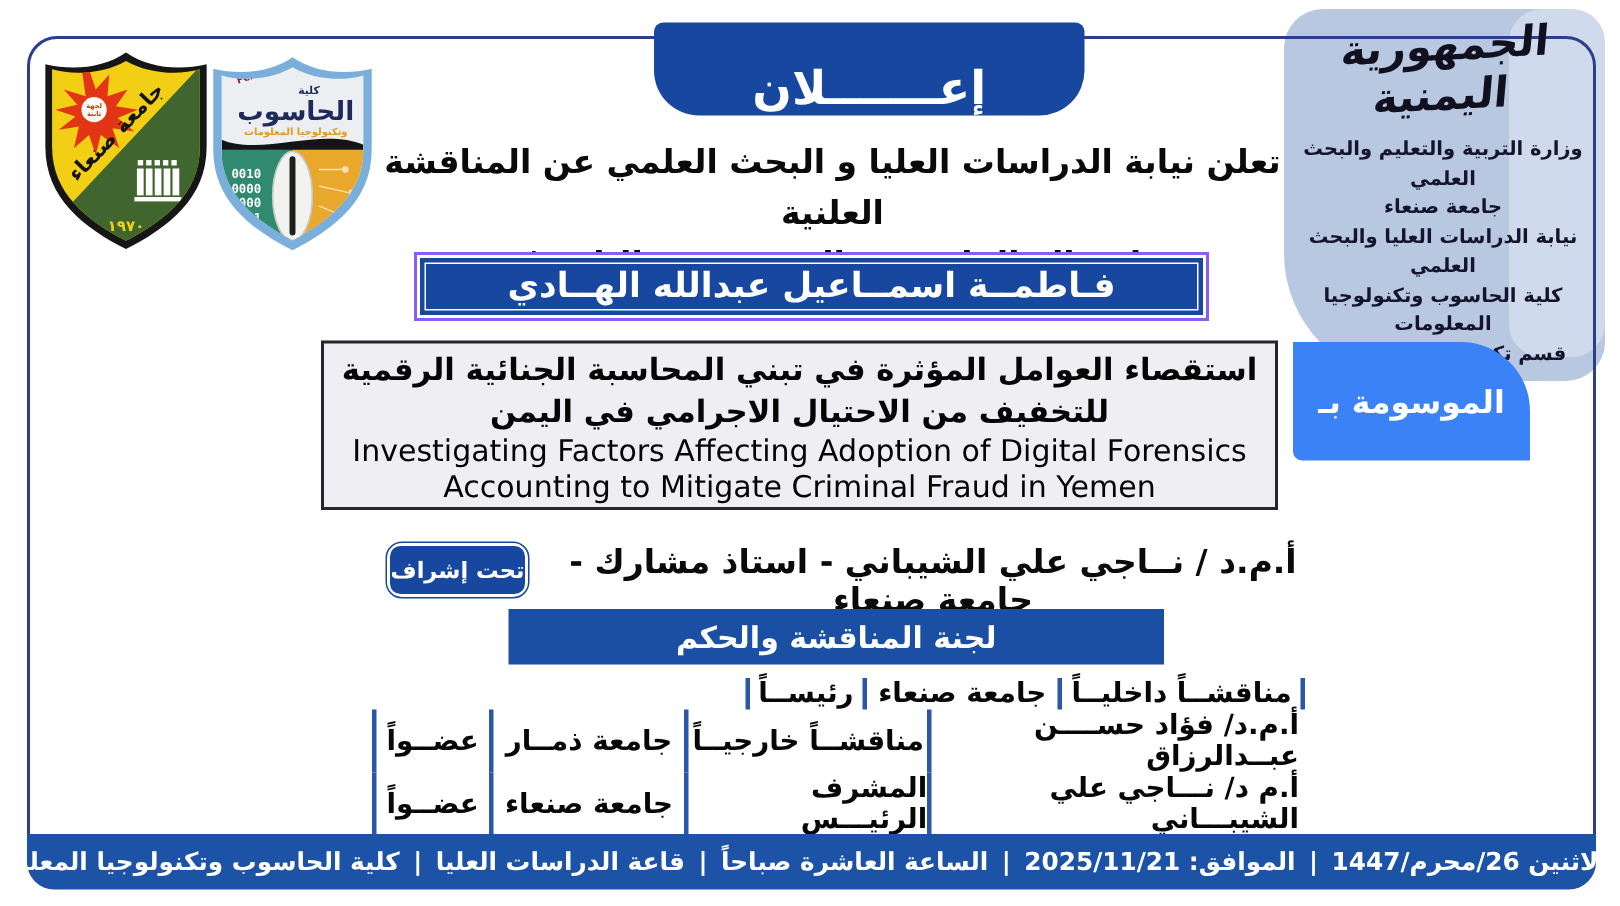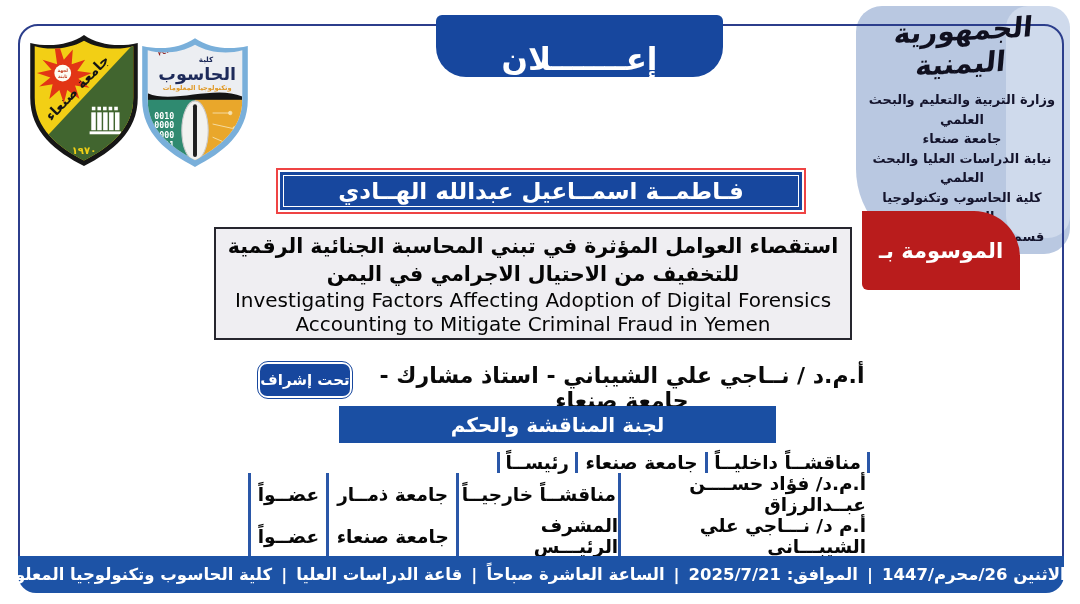--- a/index.html
+++ b/index.html
@@ -32,35 +32,35 @@
   .calligraphy{font-size:28px;font-weight:bold;color:#10101f;transform:rotate(-3deg) skewX(-8deg);
                margin-bottom:10px;letter-spacing:1px;}
   .ministry-line{font-size:13px;font-weight:bold;color:#14142c;line-height:19.5px;}
 
   
   .intro{position:absolute;left:255px;top:92px;width:600px;z-index:2;text-align:center;direction:rtl;
          font-size:22px;font-weight:bold;color:#0a0a0a;line-height:34px;}
 
   
   .namebar-outer{position:absolute;left:276px;top:168px;width:530px;height:46px;z-index:2;
-                 border:2px solid #ef4444;background:#fff;padding:2px;box-sizing:border-box;}
+                 border:2px solid #8b5cf6;background:#fff;padding:2px;box-sizing:border-box;}
   .namebar-mid{width:100%;height:100%;background:#17479e;box-sizing:border-box;padding:3px;}
   .namebar-inner{width:100%;height:100%;border:1.5px solid #fff;box-sizing:border-box;
                  display:flex;align-items:center;justify-content:center;direction:rtl;
                  color:#fff;font-size:23px;font-weight:bold;}
 
   
   .titlebox{position:absolute;left:214px;top:227px;width:638px;height:113px;background:#efeef2;
             border:2px solid #26262e;box-sizing:border-box;z-index:2;text-align:center;
             display:flex;flex-direction:column;justify-content:center;}
   .title-ar{direction:rtl;font-size:20.5px;font-weight:bold;color:#050505;line-height:28px;}
   .title-en{font-size:20px;font-weight:normal;color:#050505;line-height:24px;}
 
   
-  .mawsuma{position:absolute;left:862px;top:211px;width:158px;height:79px;background:#b91c1c;
+  .mawsuma{position:absolute;left:862px;top:228px;width:158px;height:79px;background:#3b82f6;
            border-radius:0 46px 0 6px;z-index:2;display:flex;align-items:center;justify-content:center;
            color:#fff;font-size:21px;font-weight:bold;direction:rtl;}
 
   
   .supv-label-outer{position:absolute;left:257px;top:361px;width:96px;height:38px;z-index:2;
                     border:1.5px solid #17479e;border-radius:11px;background:#fff;padding:2px;
                     box-sizing:border-box;}
   .supv-label-inner{width:100%;height:100%;background:#17479e;border-radius:7px;display:flex;
                     align-items:center;justify-content:center;color:#fff;font-size:15px;
                     font-weight:bold;direction:rtl;}
@@ -171,20 +171,24 @@
 
   <div class="ministry">
     <div class="calligraphy">الجمهورية اليمنية</div>
     <div class="ministry-line">وزارة التربية والتعليم والبحث العلمي</div>
     <div class="ministry-line">جامعة صنعاء</div>
     <div class="ministry-line">نيابة الدراسات العليا  والبحث العلمي</div>
     <div class="ministry-line">كلية الحاسوب وتكنولوجيا المعلومات</div>
     <div class="ministry-line">قسم تكنولوجيا المعلومات</div>
   </div>
 
+  <div class="intro">
+    <div>تعلن نيابة الدراسات العليا و البحث العلمي عن المناقشة العلنية</div>
+    <div>لرسالة الماجستير المقدمة من الباحثة/</div>
+  </div>
 
   <div class="namebar-outer">
     <div class="namebar-mid">
       <div class="namebar-inner">فـاطمــة اسمــاعيل عبدالله الهــادي</div>
     </div>
   </div>
 
   <div class="titlebox">
     <div class="title-ar">استقصاء العوامل المؤثرة في تبني المحاسبة الجنائية الرقمية</div>
     <div class="title-ar">للتخفيف من الاحتيال الاجرامي في اليمن</div>
@@ -217,21 +221,21 @@
       <div class="ccell c-name">أ.م د/ نـــاجي علي الشيبـــاني</div>
       <div class="ccell c-role">المشرف الرئيـــس</div>
       <div class="ccell c-univ">جامعة صنعاء</div>
       <div class="ccell c-pos">عضــواً</div>
     </div>
   </div>
 
   <div class="footer">
     <span>يوم الاثنين  26/محرم/1447</span>
     <span>|</span>
-    <span>الموافق: 2025/7/21</span>
+    <span>الموافق: 2025/11/21</span>
     <span>|</span>
     <span>الساعة العاشرة صباحاً</span>
     <span>|</span>
     <span>قاعة الدراسات العليا</span>
     <span>|</span>
     <span>كلية الحاسوب وتكنولوجيا المعلومات</span>
   </div>
 
 </div>
 

